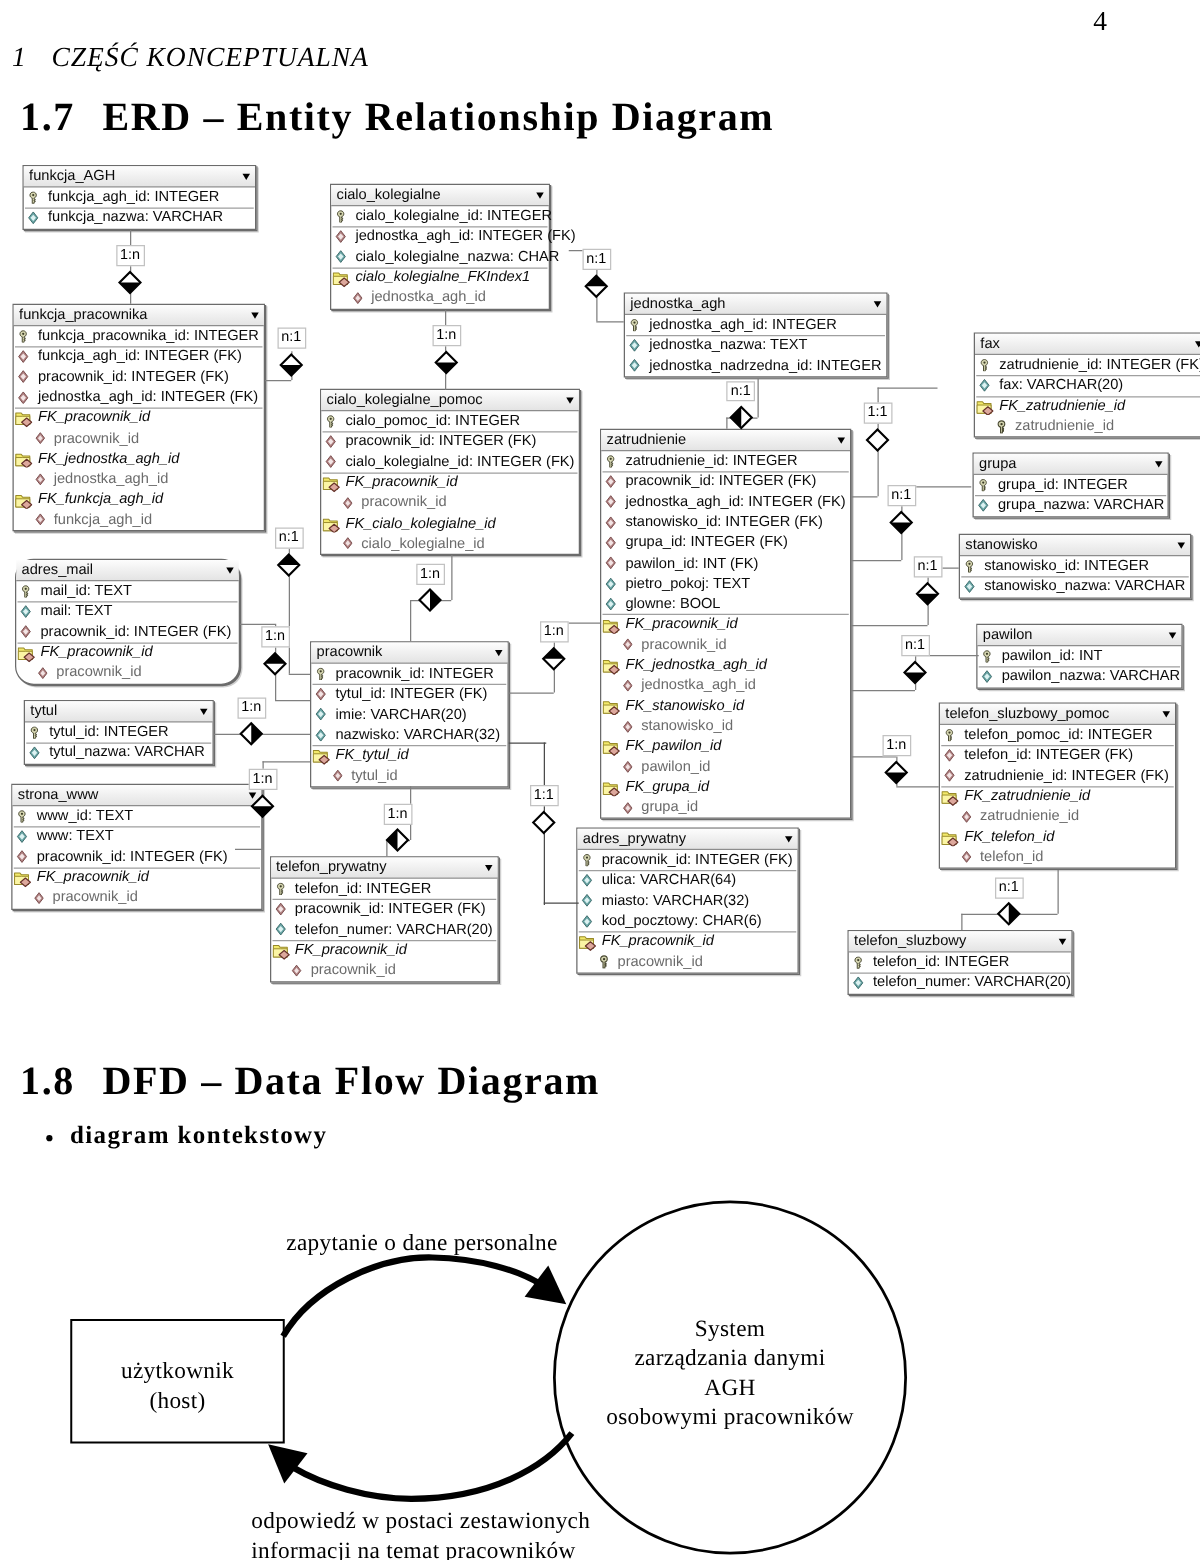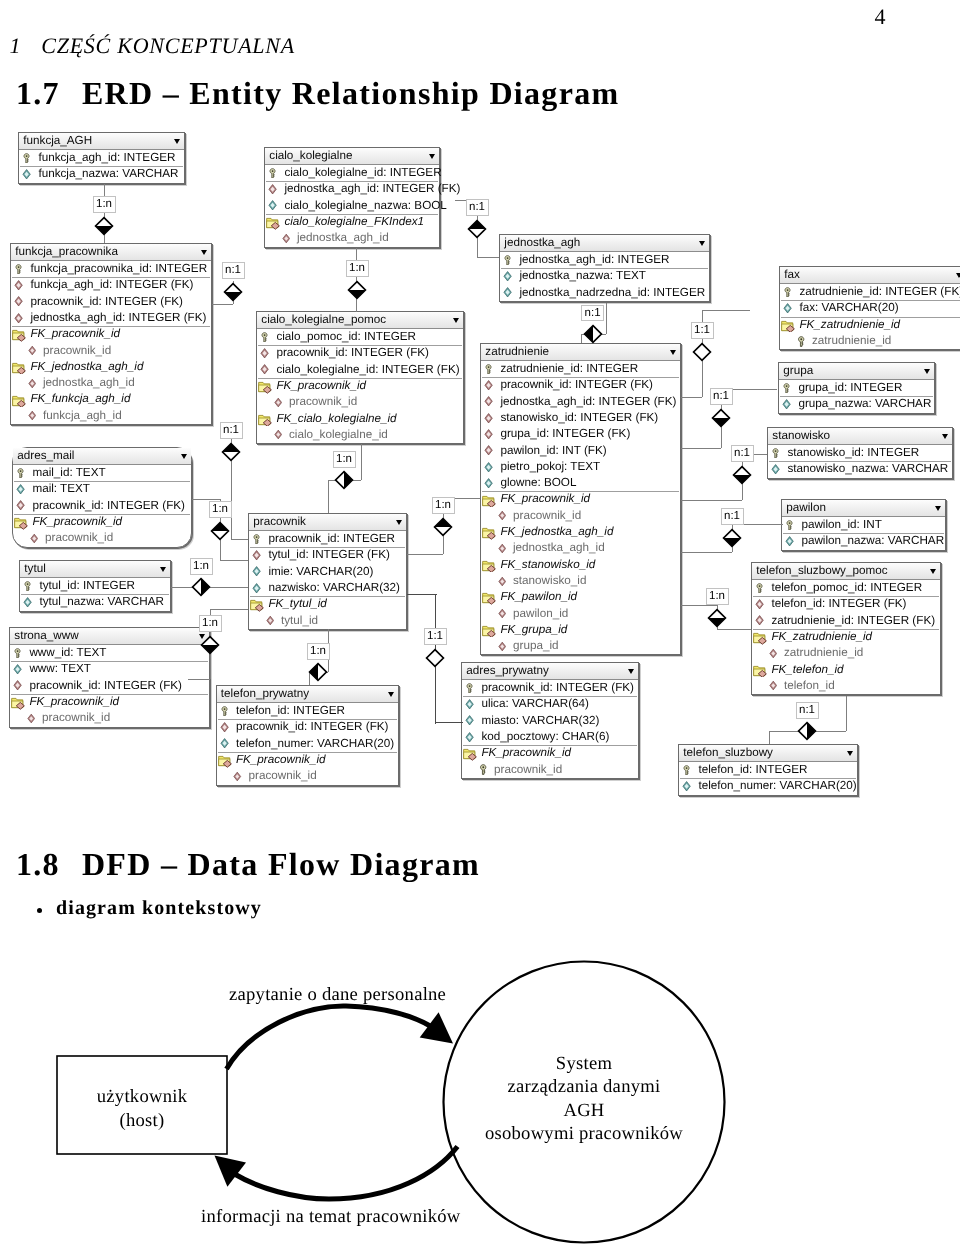--- a/index.html
+++ b/index.html
@@ -67,21 +67,21 @@
 <body>
 
 <div id="page">
 
   <div id="runhead"><span class="num">1</span><span>CZĘŚĆ KONCEPTUALNA</span></div>
   <div id="pageno">4</div>
 
   <div class="h2" id="h-erd" style="left:16px;top:75.2px;"><span class="n">1.7</span><span>ERD – Entity Relationship Diagram</span></div>
 
   <div id="erd">
-      <div class="tbl" style="left: 18px; top: 132px; width: 167px;">
+      <div class="tbl" style="left: 18px; top: 132px; width: 187px;">
         <div class="hd"><span>funkcja_AGH</span><span class="caret"></span></div>
         <div class="r"><span class="ic">
             <svg viewBox="0 0 14 20" width="14" height="20">
               <path d="M7 1.2c2.6 0 4.7 2.1 4.7 4.7 0 2.2-1.5 4.0-3.5 4.5v1.6h1.7v1.6H8.2v1.2h1.6v1.6H8.2v2.6H5.5V10.4C3.5 9.9 2 8.1 2 5.9 2 3.3 4.1 1.2 7 1.2Z" fill="#d5d5b0" stroke="#4a4a33" stroke-width="1.5" stroke-linejoin="round"></path>
               <circle cx="7" cy="5.9" r="1.7" fill="#3c3c28"></circle>
             </svg>
           </span><span>funkcja_agh_id: INTEGER</span></div>
         <div class="r sep"><span class="ic">
             <svg viewBox="0 0 16 18" width="16" height="18">
               <path d="M8 0.8 14.4 9 8 17.2 1.6 9Z" fill="#6aa6a6" stroke="#2f6060" stroke-width="1.2" stroke-linejoin="round"></path>
@@ -250,21 +250,21 @@
             <svg viewBox="0 0 16 18" width="16" height="18">
               <path d="M8 0.8 14.4 9 8 17.2 1.6 9Z" fill="#b08282" stroke="#6e3e3e" stroke-width="1.2" stroke-linejoin="round"></path>
               <path d="M8 4.6 11.8 9 8 13.4 4.2 9Z" fill="#f3e5e5"></path>
             </svg>
           </span><span>jednostka_agh_id: INTEGER (FK)</span></div>
         <div class="r"><span class="ic">
             <svg viewBox="0 0 16 18" width="16" height="18">
               <path d="M8 0.8 14.4 9 8 17.2 1.6 9Z" fill="#6aa6a6" stroke="#2f6060" stroke-width="1.2" stroke-linejoin="round"></path>
               <path d="M8 4.6 11.8 9 8 13.4 4.2 9Z" fill="#ddf2f2"></path>
             </svg>
-          </span><span>cialo_kolegialne_nazwa: BOOL</span></div>
+          </span><span>cialo_kolegialne_nazwa: CHAR</span></div>
         <div class="r sep idx"><span class="ic">
             <svg viewBox="0 0 18 16" width="18" height="16">
               <path d="M0.8 1.8h5.6l1.5 1.9h7.3v10.0H0.8Z" fill="#f2e96a" stroke="#988a29" stroke-width="1.1" stroke-linejoin="round"></path>
               <path d="M8.0 5.2h7.2v8.5H0.8V5.2Z" fill="#fbf5a4" stroke="#988a29" stroke-width="1.0" stroke-linejoin="round"></path>
               <path d="M12.0 7.0 17.2 11.4 12.0 15.8 6.8 11.4Z" fill="#dda89c" stroke="#66332c" stroke-width="1.2" stroke-linejoin="round"></path>
             </svg>
           </span><span>cialo_kolegialne_FKIndex1</span></div>
         <div class="r sub"><span class="ic">
             <svg viewBox="0 0 16 18" width="16" height="18">
               <path d="M8 0.8 14.4 9 8 17.2 1.6 9Z" fill="#b08282" stroke="#6e3e3e" stroke-width="1.3" stroke-linejoin="round"></path>
@@ -867,16 +867,17 @@
         <div>(host)</div>
       </div>
       <div class="dfdtxt" style="left: 384px; top: 1051.5px; width: 400px;">
         <div>System</div>
         <div>zarządzania danymi</div>
         <div>AGH</div>
         <div>osobowymi pracowników</div>
       </div>
       <div class="dfdtxt" style="left: 229px; top: 983px; text-align: right;">zapytanie o dane personalne</div>
       <div class="dfdtxt" style="left: 201px; top: 1205px; text-align: left;">
+        <div>odpowiedź w postaci zestawionych</div>
         <div>informacji na temat pracowników</div>
       </div>
     </div>
 </div>
 
 </body></html>

